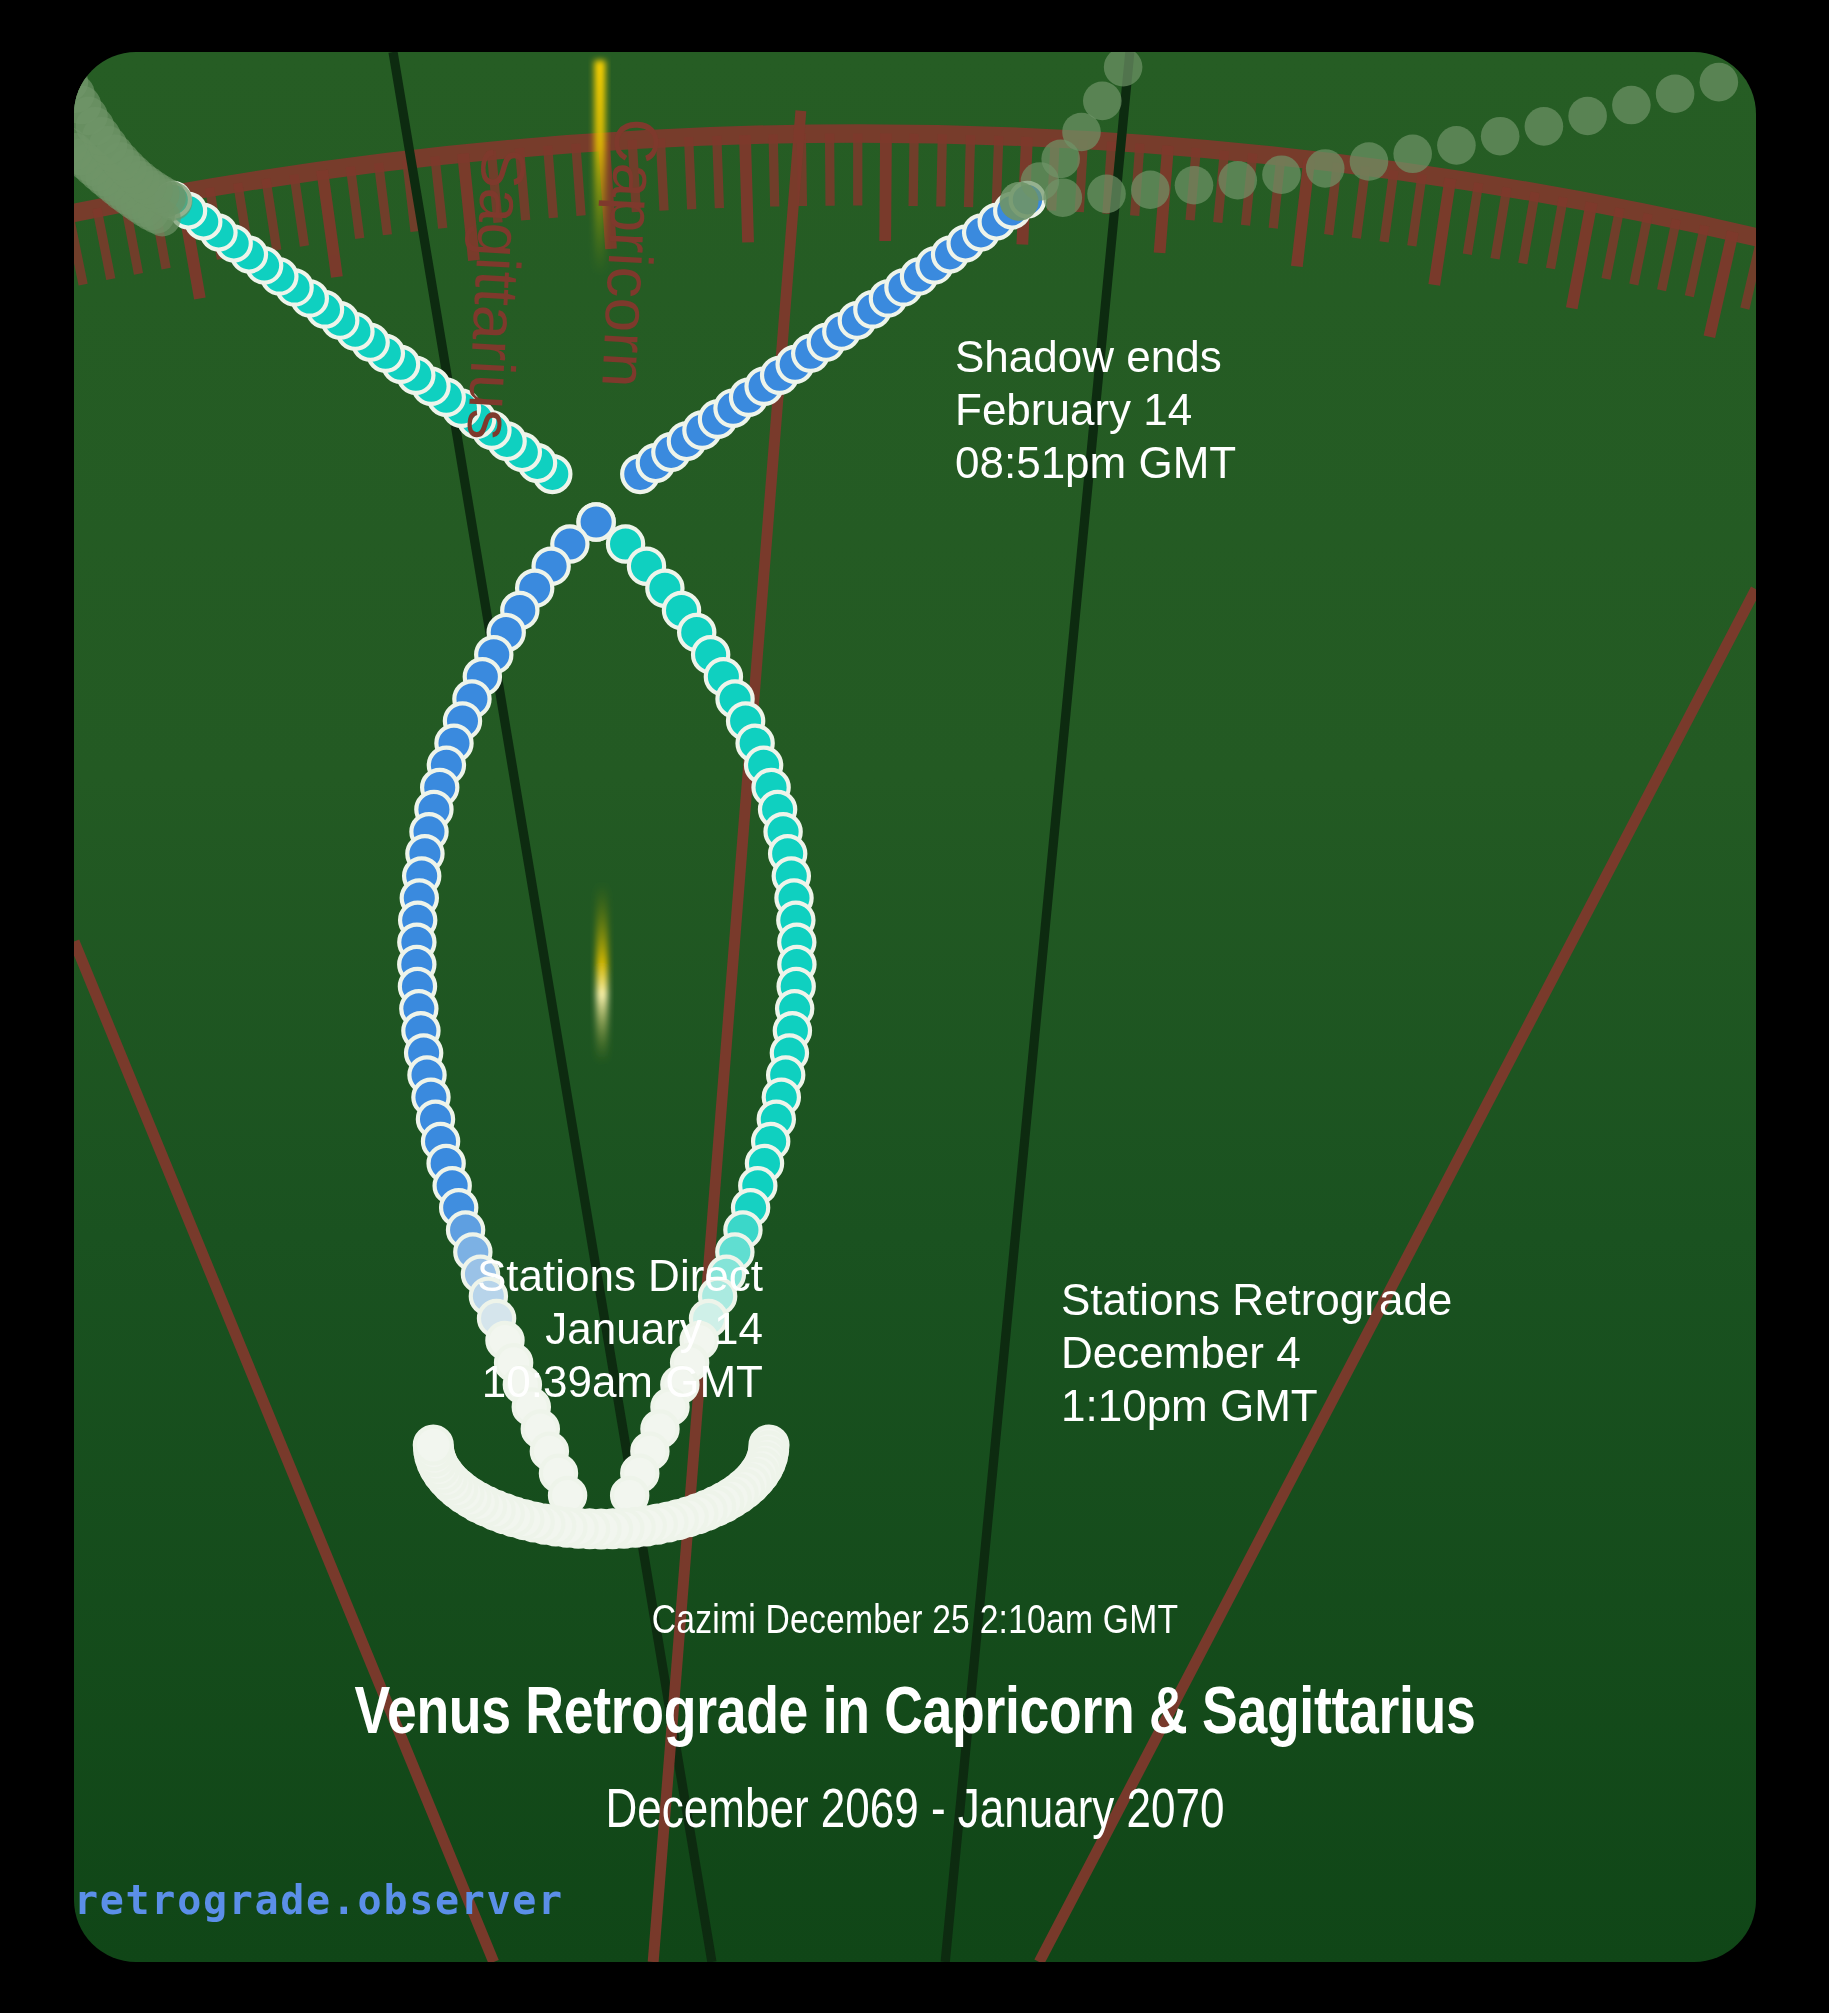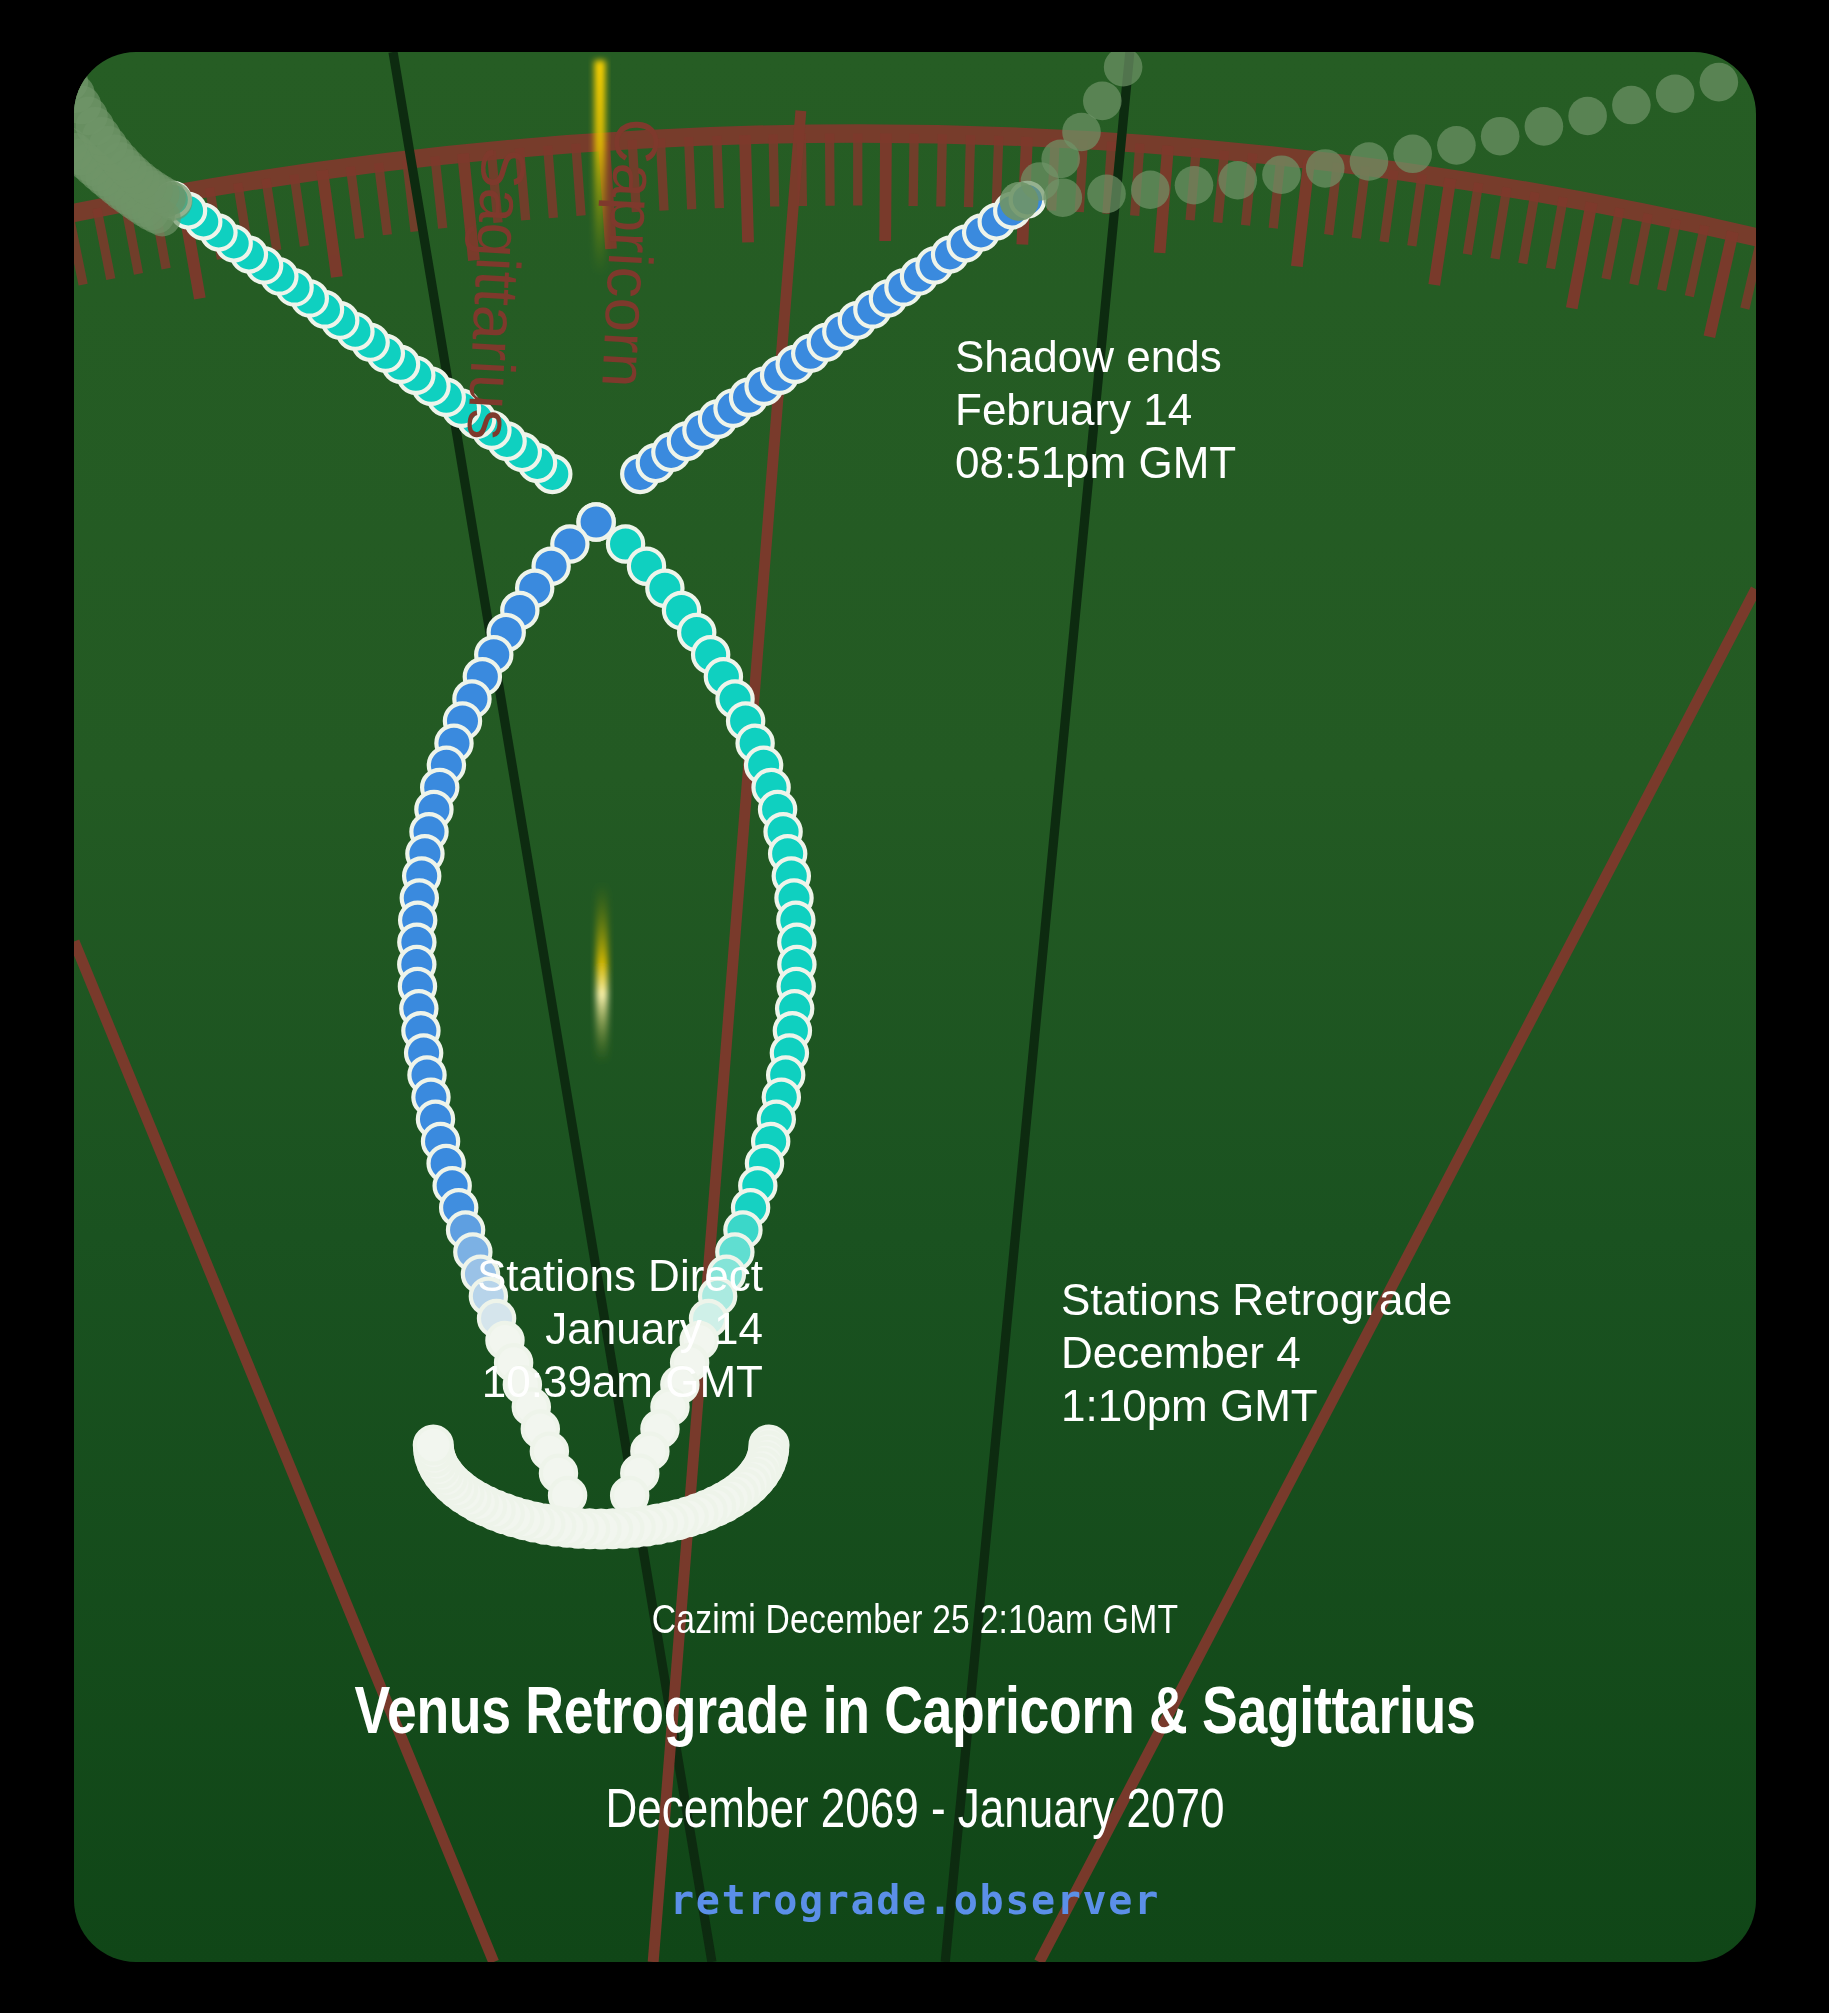--- a/index.html
+++ b/index.html
@@ -18,21 +18,21 @@
           color:#fff;font-size:41px;font-family:"Liberation Sans Narrow","Liberation Sans",sans-serif;
           transform:scaleX(.82);transform-origin:50% 50%;letter-spacing:0.3px;}
   #title{position:absolute;left:0;right:0;top:1619px;text-align:center;
          color:#fff;font-size:67px;font-weight:700;
          font-family:"Liberation Sans Narrow","Liberation Sans",sans-serif;
          transform:scaleX(.80);transform-origin:50% 50%;letter-spacing:-0.4px;}
   #subtitle{position:absolute;left:0;right:0;top:1724px;text-align:center;
             color:#fff;font-size:55px;
             font-family:"Liberation Sans Narrow","Liberation Sans",sans-serif;
             transform:scaleX(.80);transform-origin:50% 50%;}
-  #site{position:absolute;left:0;right:0;top:1825px;text-align:center;
+  #site{position:absolute;left:0;right:0;top:1825px;text-align:left;
         color:#5b8fe8;font-size:40px;font-weight:700;letter-spacing:1.7px;
         font-family:"DejaVu Sans Mono","Liberation Mono",monospace;}
 </style>
 </head>
 <body>
 
 <div id="stage">
   <div id="card">
 
     <svg class="layer" viewBox="0 0 2004 2276">

